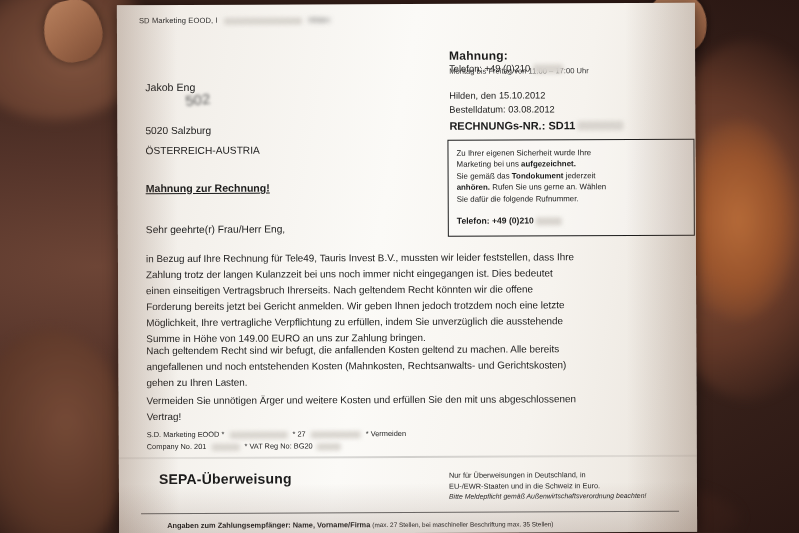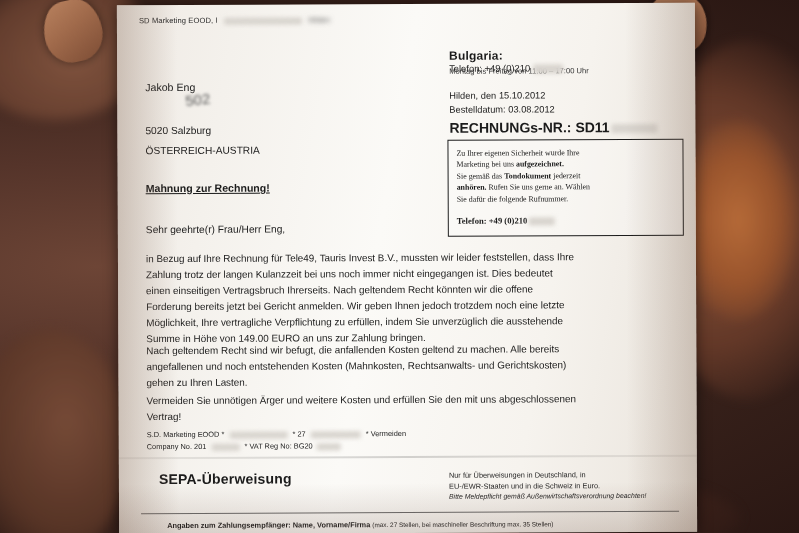--- a/index.html
+++ b/index.html
@@ -216,35 +216,34 @@
   }
   .meta {
     position: absolute;
     left: 332px;
     top: 86px;
     font-size: 9.3px;
     line-height: 1.5;
   }
   .meta .strong {
     font-weight: bold;
-    font-size: 14px;
+    font-size: 11px;
     text-align: center;
   }
 
   .notice {
     position: absolute;
     left: 330px;
     top: 136px;
     width: 222px;
     border: 1.4px solid #1c1c1c;
-    padding: 7px 4px 8px 8px;
+    padding: 7px 15px 8px 8px;
     font-size: 7.9px;
     line-height: 1.45;
     background: rgba(255,255,255,.25);
-    font-family: Liberation Serif, serif;
   }
   .notice b { font-weight: bold; text-align: right; }
   .notice .phone {
     margin-top: 10px;
     font-weight: bold;
     font-size: 8.6px;
   }
 
   .footer-legal {
     position: absolute;
@@ -327,21 +326,21 @@
       <div class="subject">Mahnung zur Rechnung!</div>
 
       <div class="salut">Sehr geehrte(r) Frau/Herr Eng,</div>
 
       <div class="body-block p1">in Bezug auf Ihre Rechnung für Tele49, Tauris Invest B.V., mussten wir leider feststellen, dass Ihre Zahlung trotz der langen Kulanzzeit bei uns noch immer nicht eingegangen ist. Dies bedeutet einen einseitigen Vertragsbruch Ihrerseits. Nach geltendem Recht könnten wir die offene Forderung bereits jetzt bei Gericht anmelden. Wir geben Ihnen jedoch trotzdem noch eine letzte Möglichkeit, Ihre vertragliche Verpflichtung zu erfüllen, indem Sie unverzüglich die ausstehende Summe in Höhe von 149.00 EURO an uns zur Zahlung bringen.</div>
       <div class="body-block p2">Nach geltendem Recht sind wir befugt, die anfallenden Kosten geltend zu machen. Alle bereits angefallenen und noch entstehenden Kosten (Mahnkosten, Rechtsanwalts- und Gerichtskosten) gehen zu Ihren Lasten.</div>
       <div class="body-block p3">Vermeiden Sie unnötigen Ärger und weitere Kosten und erfüllen Sie den mit uns abgeschlossenen Vertrag!</div>
 
       <div class="hotline">
         <div class="h-title">
-          <span>Bulgaria:</span>
+          <span>Mahnung:</span>
         </div>
         <div class="h-sub">Montag bis Freitag von 11:00 – 17:00 Uhr</div>
       </div>
 
       <div style="position:absolute;left:332px;top:58px;font-size:9.4px;">
         <span style="font-size:9.4px;">Telefon: </span><span>+49 (0)210</span><span class="redact" style="width:30px;height:9px;margin-left:3px;"></span>
       </div>
 
       <div class="meta">
         <div>Hilden, den 15.10.2012</div>

